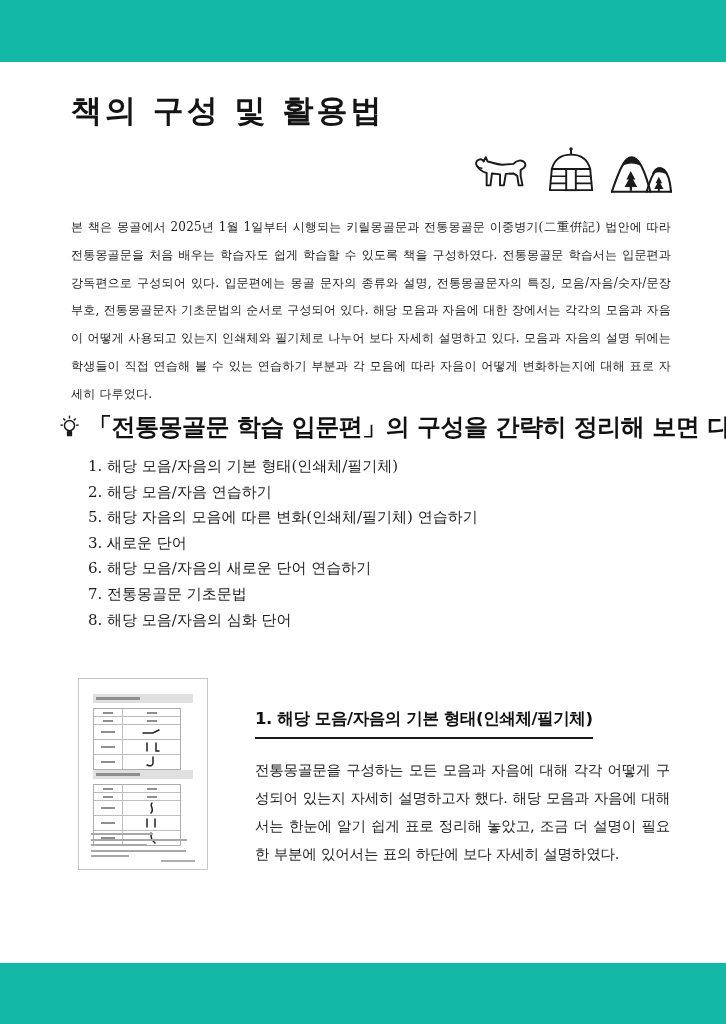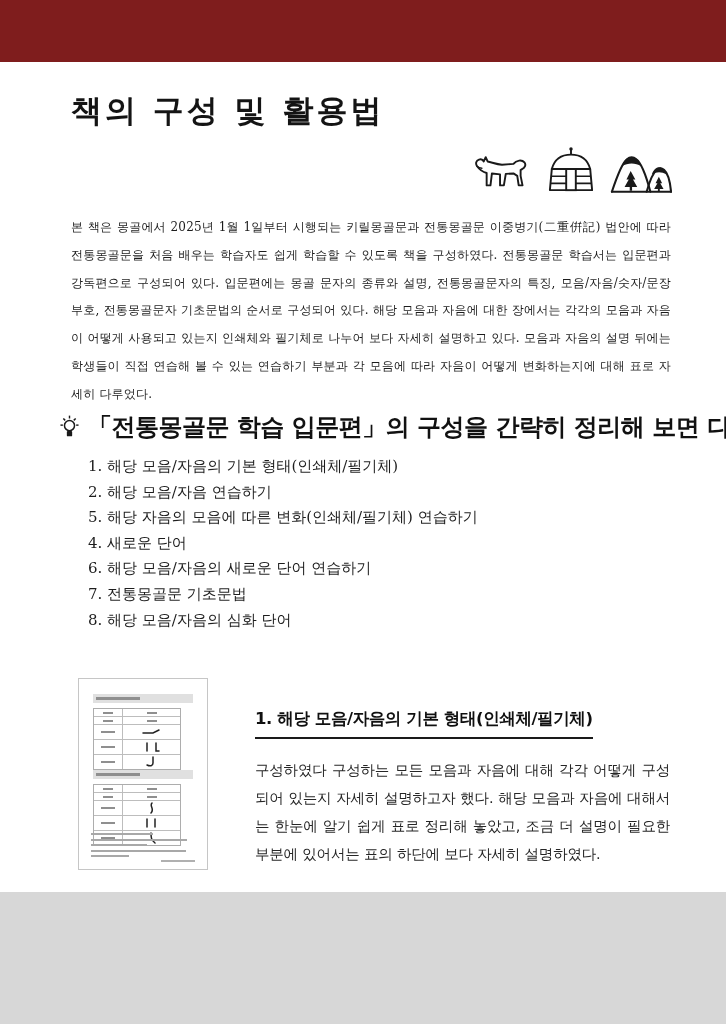--- a/index.html
+++ b/index.html
@@ -1,17 +1,17 @@
 <!DOCTYPE html>
 <html><head>
 <meta charset="utf-8">
 <style>
   html,body{margin:0;padding:0;}
   body{background:#d7d7d7;}
-  .canvas{position:relative;width:726px;height:892px;background:#7f1d1d;overflow:hidden;
+  .canvas{position:relative;width:726px;height:1024px;background:#14b8a6;overflow:hidden;
           font-family:"DejaVu Serif", serif;color:#1c1c1c;}
   .sheet{position:absolute;left:0;top:62px;width:726px;height:901px;background:#ffffff;}
 
   .title{position:absolute;left:71px;top:28px;font-size:31px;font-weight:600;
          letter-spacing:3px;color:#141414;white-space:nowrap;}
 
   .deco-icons{position:absolute;right:54px;top:84px;display:flex;align-items:flex-end;gap:13px;}
   .deco-icons svg{display:block;}
 
   .intro{position:absolute;left:71px;top:152px;width:600px;font-size:12px;line-height:27.8px;
@@ -103,21 +103,21 @@
           <rect x="7.2" y="16.8" width="5.6" height="5.5" rx="1" fill="#1a1a1a"></rect>
         </svg>
       </span>
       <span>「전통몽골문 학습 입문편」의 구성을 간략히 정리해 보면 다음과 같다.</span>
     </div>
 
     <div class="sum-list">
       <div class="li">1. 해당 모음/자음의 기본 형태(인쇄체/필기체)</div>
       <div class="li">2. 해당 모음/자음 연습하기</div>
       <div class="li">5. 해당 자음의 모음에 따른 변화(인쇄체/필기체) 연습하기</div>
-      <div class="li">4. 새로운 단어</div>
+      <div class="li">3. 새로운 단어</div>
       <div class="li">6. 해당 모음/자음의 새로운 단어 연습하기</div>
       <div class="li">7. 전통몽골문 기초문법</div>
       <div class="li">8. 해당 모음/자음의 심화 단어</div>
     </div>
 
     <div class="thumb">
       <div class="t-bar" style="top:15px;">
           <span class="t-txt"></span>
         </div>
       <div class="t-table" style="top:29px;">
@@ -224,17 +224,17 @@
         <div class="t-note" style="width:96px;"></div>
         <div class="t-note" style="width:56px;"></div>
         <div class="t-note" style="width:95px;"></div>
         <div class="t-note" style="width:38px;"></div>
       </div>
       <div class="t-foot"></div>
     </div>
 
     <div class="detail">
       <div class="detail-head">1. 해당 모음/자음의 기본 형태(인쇄체/필기체)</div>
-      <div class="detail-body">구성하였다 구성하는 모든 모음과 자음에 대해 각각 어떻게 구성되어 있는지 자세히 설명하고자 했다. 해당 모음과 자음에 대해서는 한눈에 알기 쉽게 표로 정리해 놓았고, 조금 더 설명이 필요한 부분에 있어서는 표의 하단에 보다 자세히 설명하였다.</div>
+      <div class="detail-body">전통몽골문을 구성하는 모든 모음과 자음에 대해 각각 어떻게 구성되어 있는지 자세히 설명하고자 했다. 해당 모음과 자음에 대해서는 한눈에 알기 쉽게 표로 정리해 놓았고, 조금 더 설명이 필요한 부분에 있어서는 표의 하단에 보다 자세히 설명하였다.</div>
     </div>
 
   </div>
 </div>
 
 </body></html>

